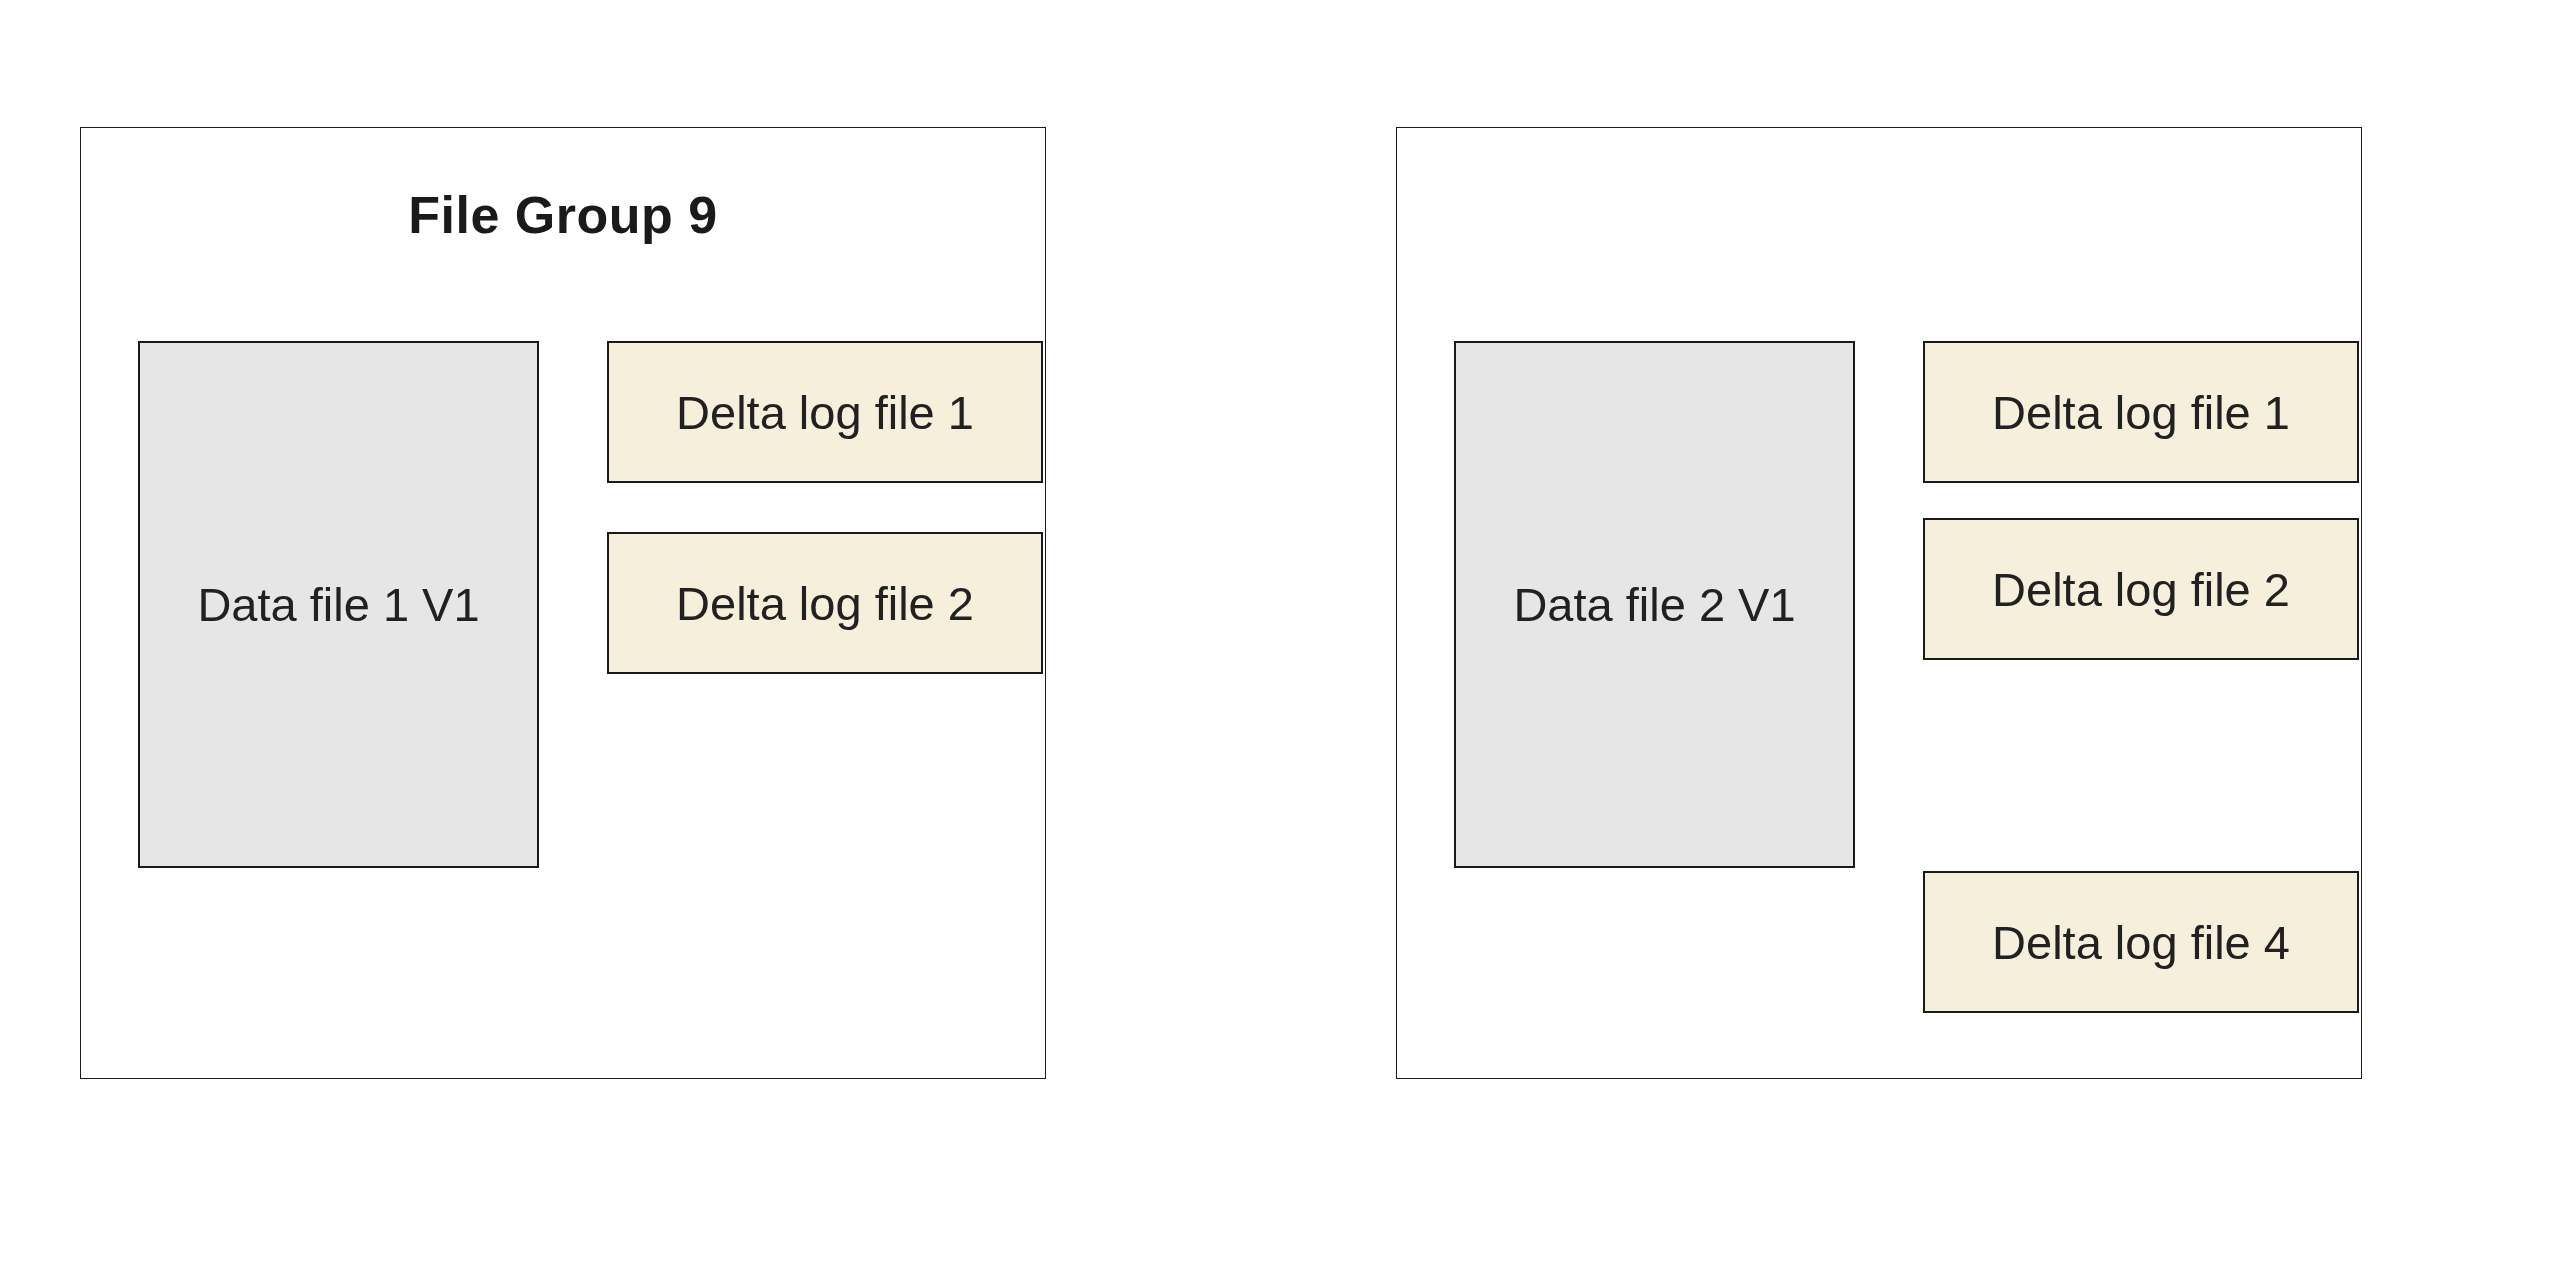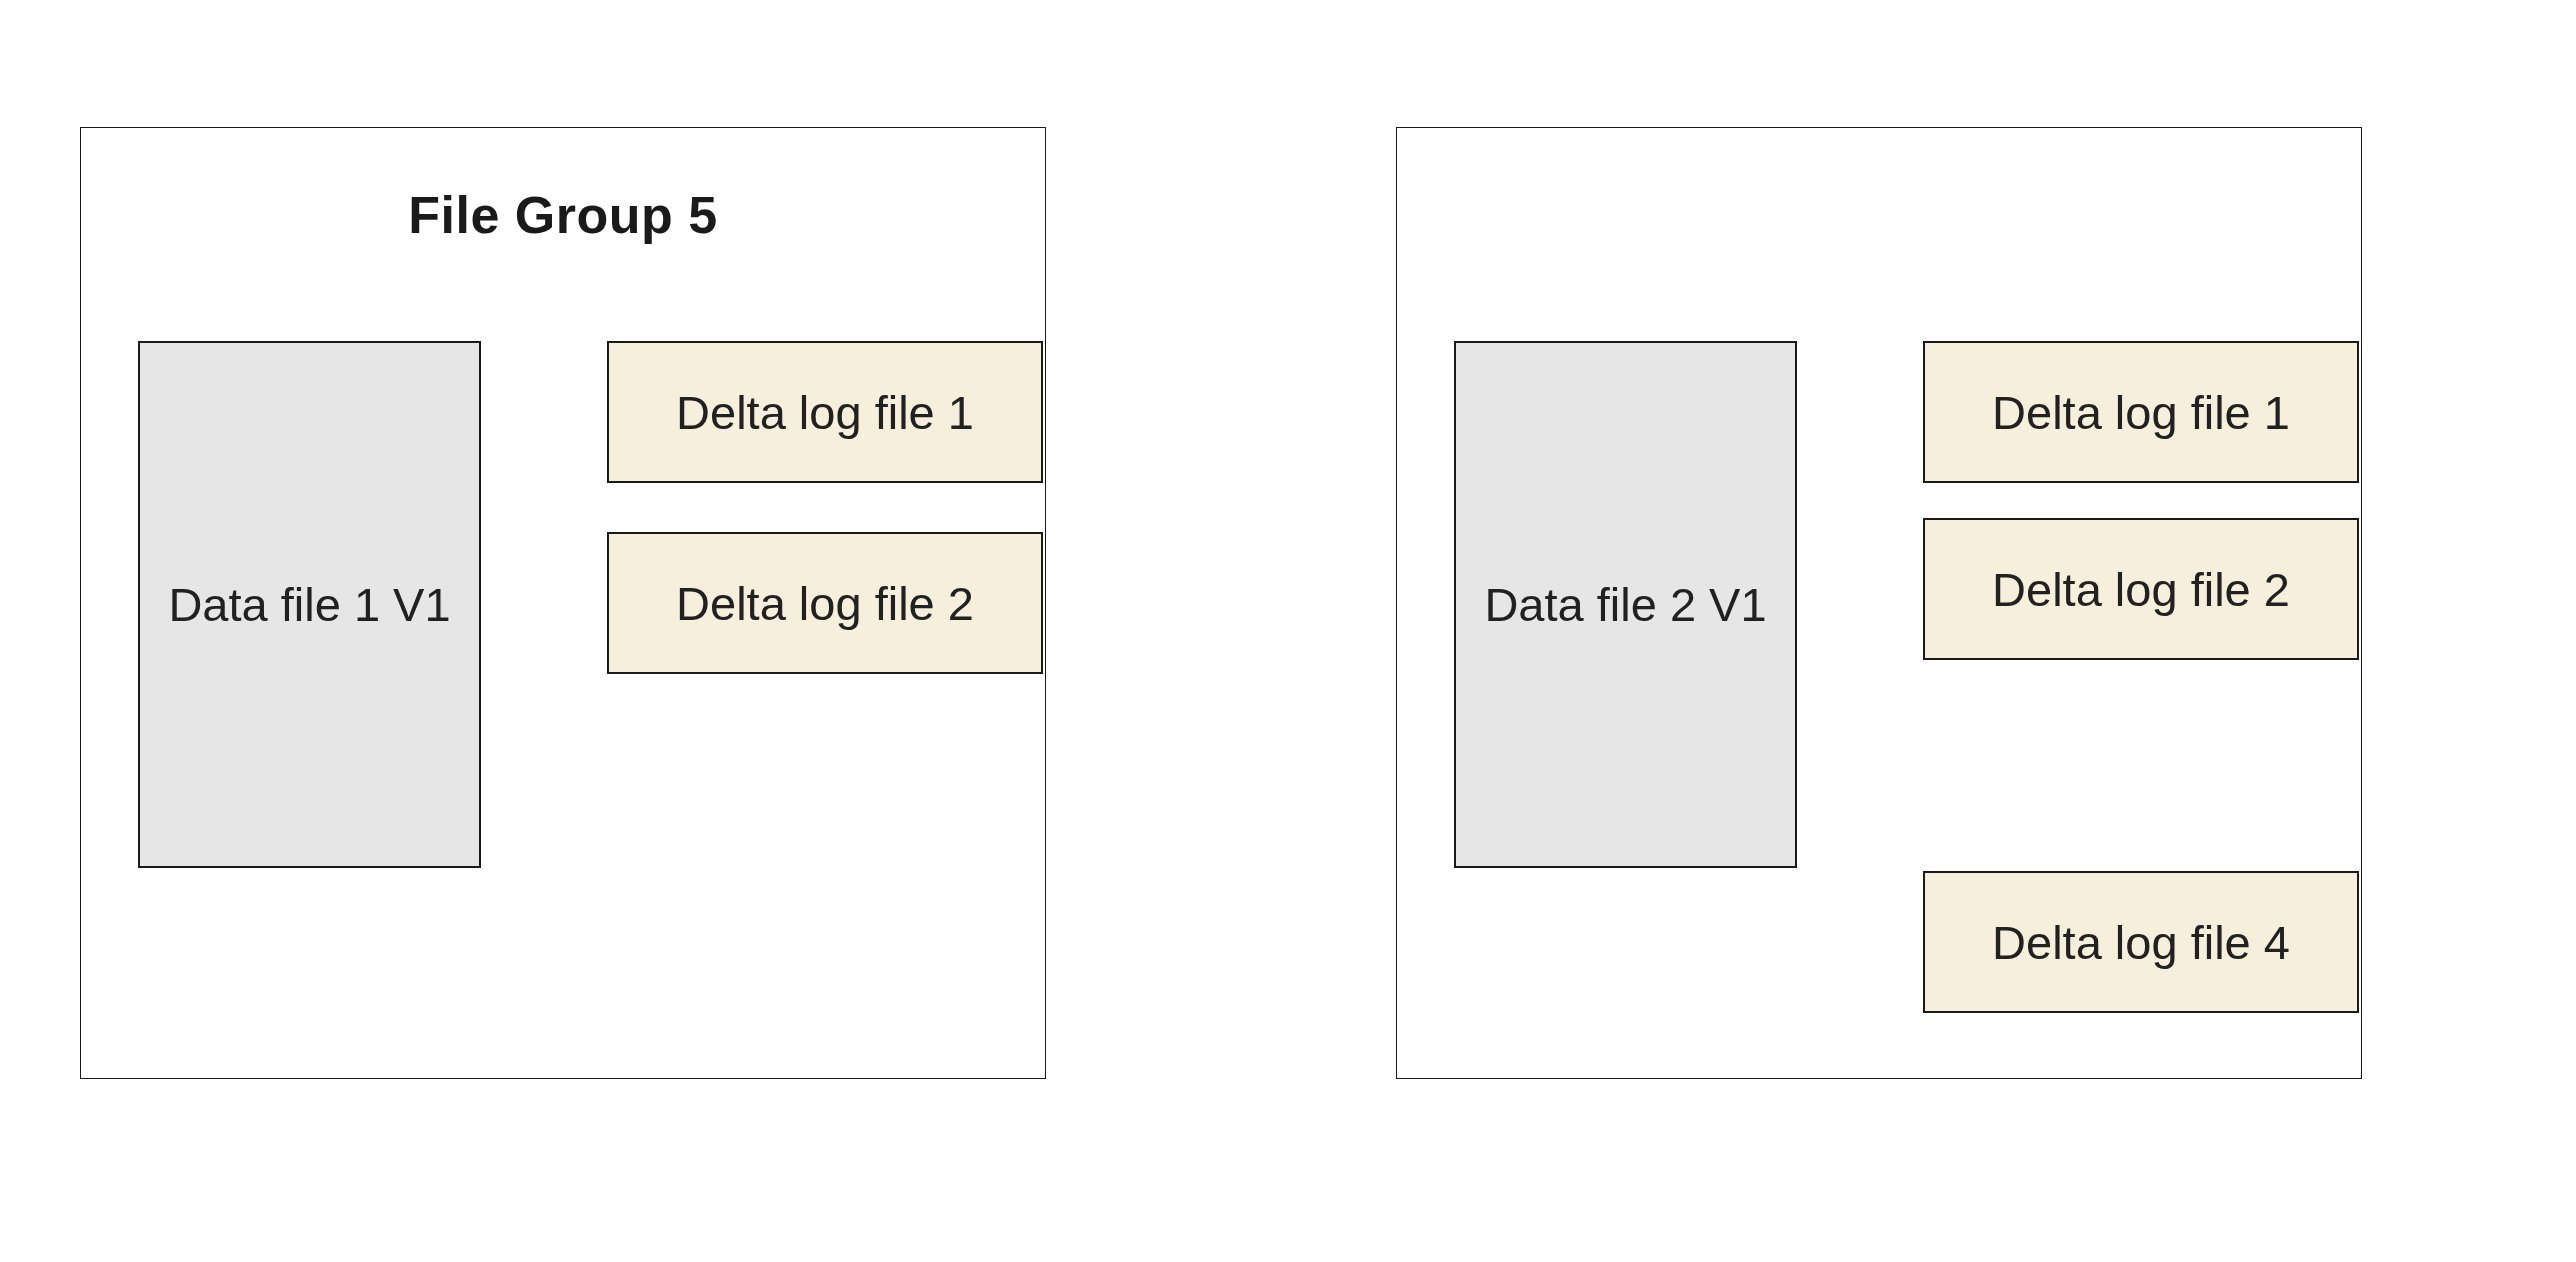--- a/index.html
+++ b/index.html
@@ -30,21 +30,21 @@
     text-align: center;
     font-size: 52px;
     font-weight: bold;
     line-height: 1.2;
     color: #1a1a1a;
     letter-spacing: 0.5px;
   }
   .data-file {
     position: absolute;
     left: 57px; top: 213px;
-    width: 343px; height: 527px;
+    width: 401px; height: 527px;
     background: #e6e6e6;
     border: 2.1px solid #1a1a1a;
     display: flex; align-items: center; justify-content: center;
   }
   .delta-log {
     position: absolute;
     left: 526px;
     width: 436px; height: 142px;
     background: #f5efdc;
     border: 2.1px solid #1a1a1a;
@@ -62,21 +62,21 @@
     color: #212121;
     white-space: nowrap;
   }
 </style>
 </head>
 <body>
 
 <div class="canvas">
 
   <section class="file-group g1">
-    <h2 class="group-title">File Group 5</h2>
+    <h2 class="group-title">File Group 9</h2>
 
     <div class="data-file">
       <span class="box-label">Data file 1 V1</span>
     </div>
 
     <div class="delta-log d0">
       <span class="box-label">Delta log file 1</span>
     </div>
 
     <div class="delta-log d1">

